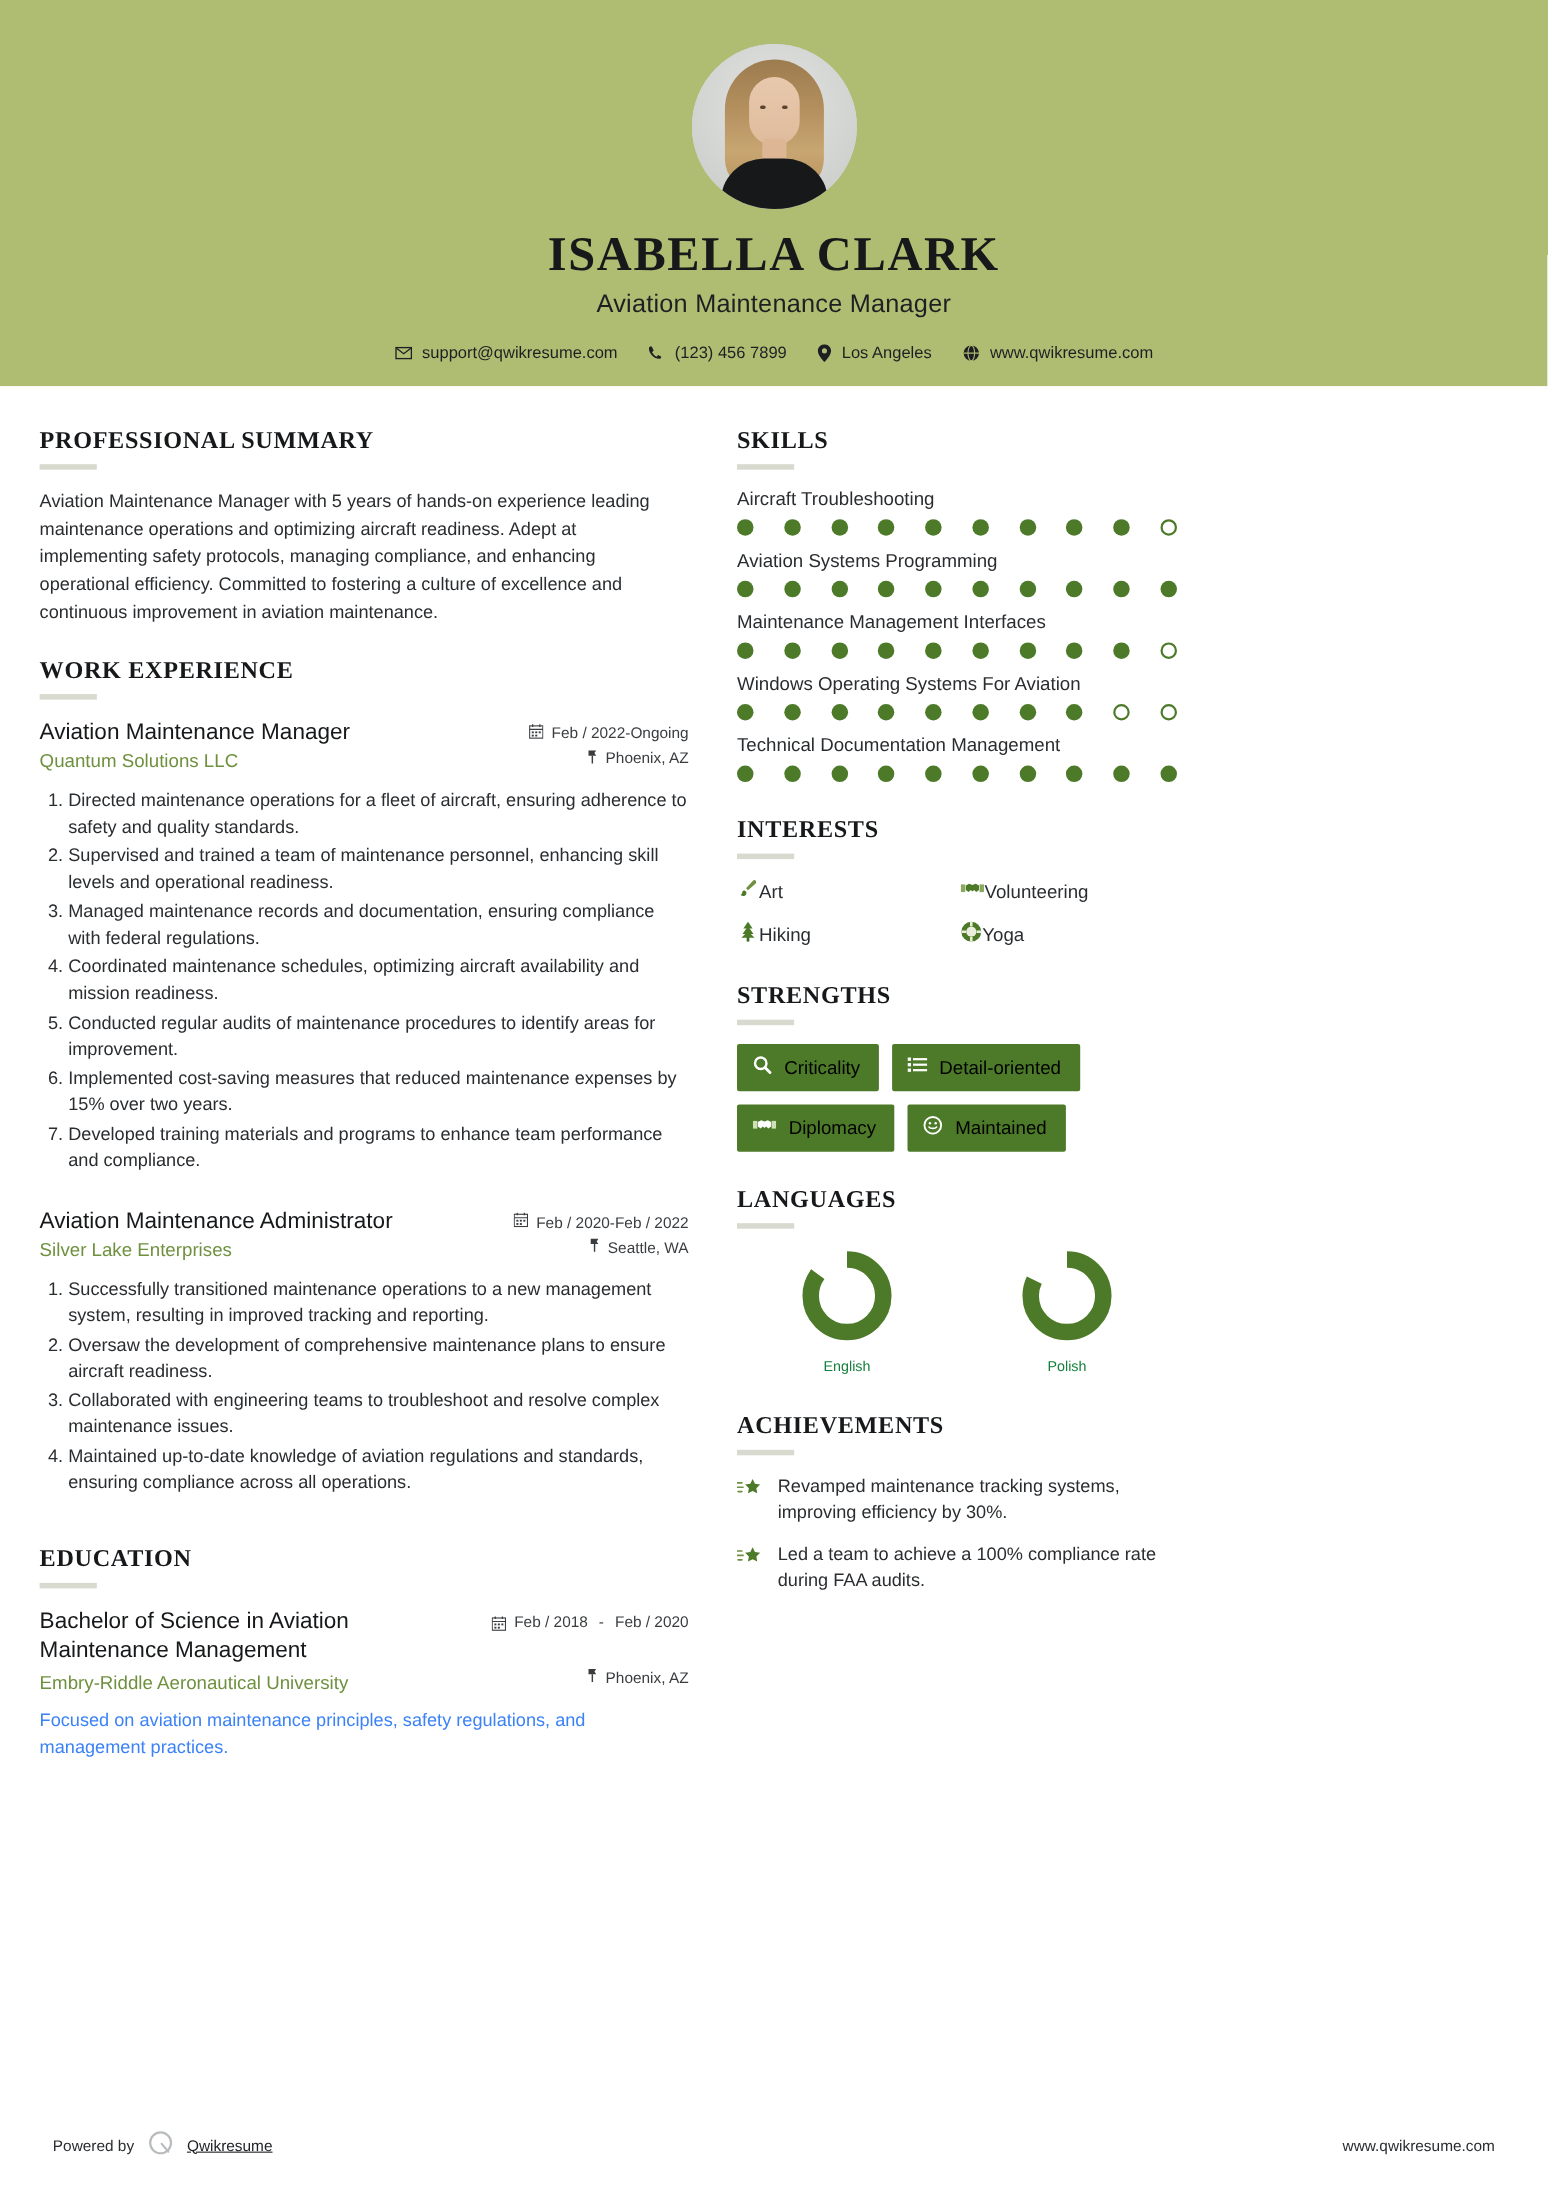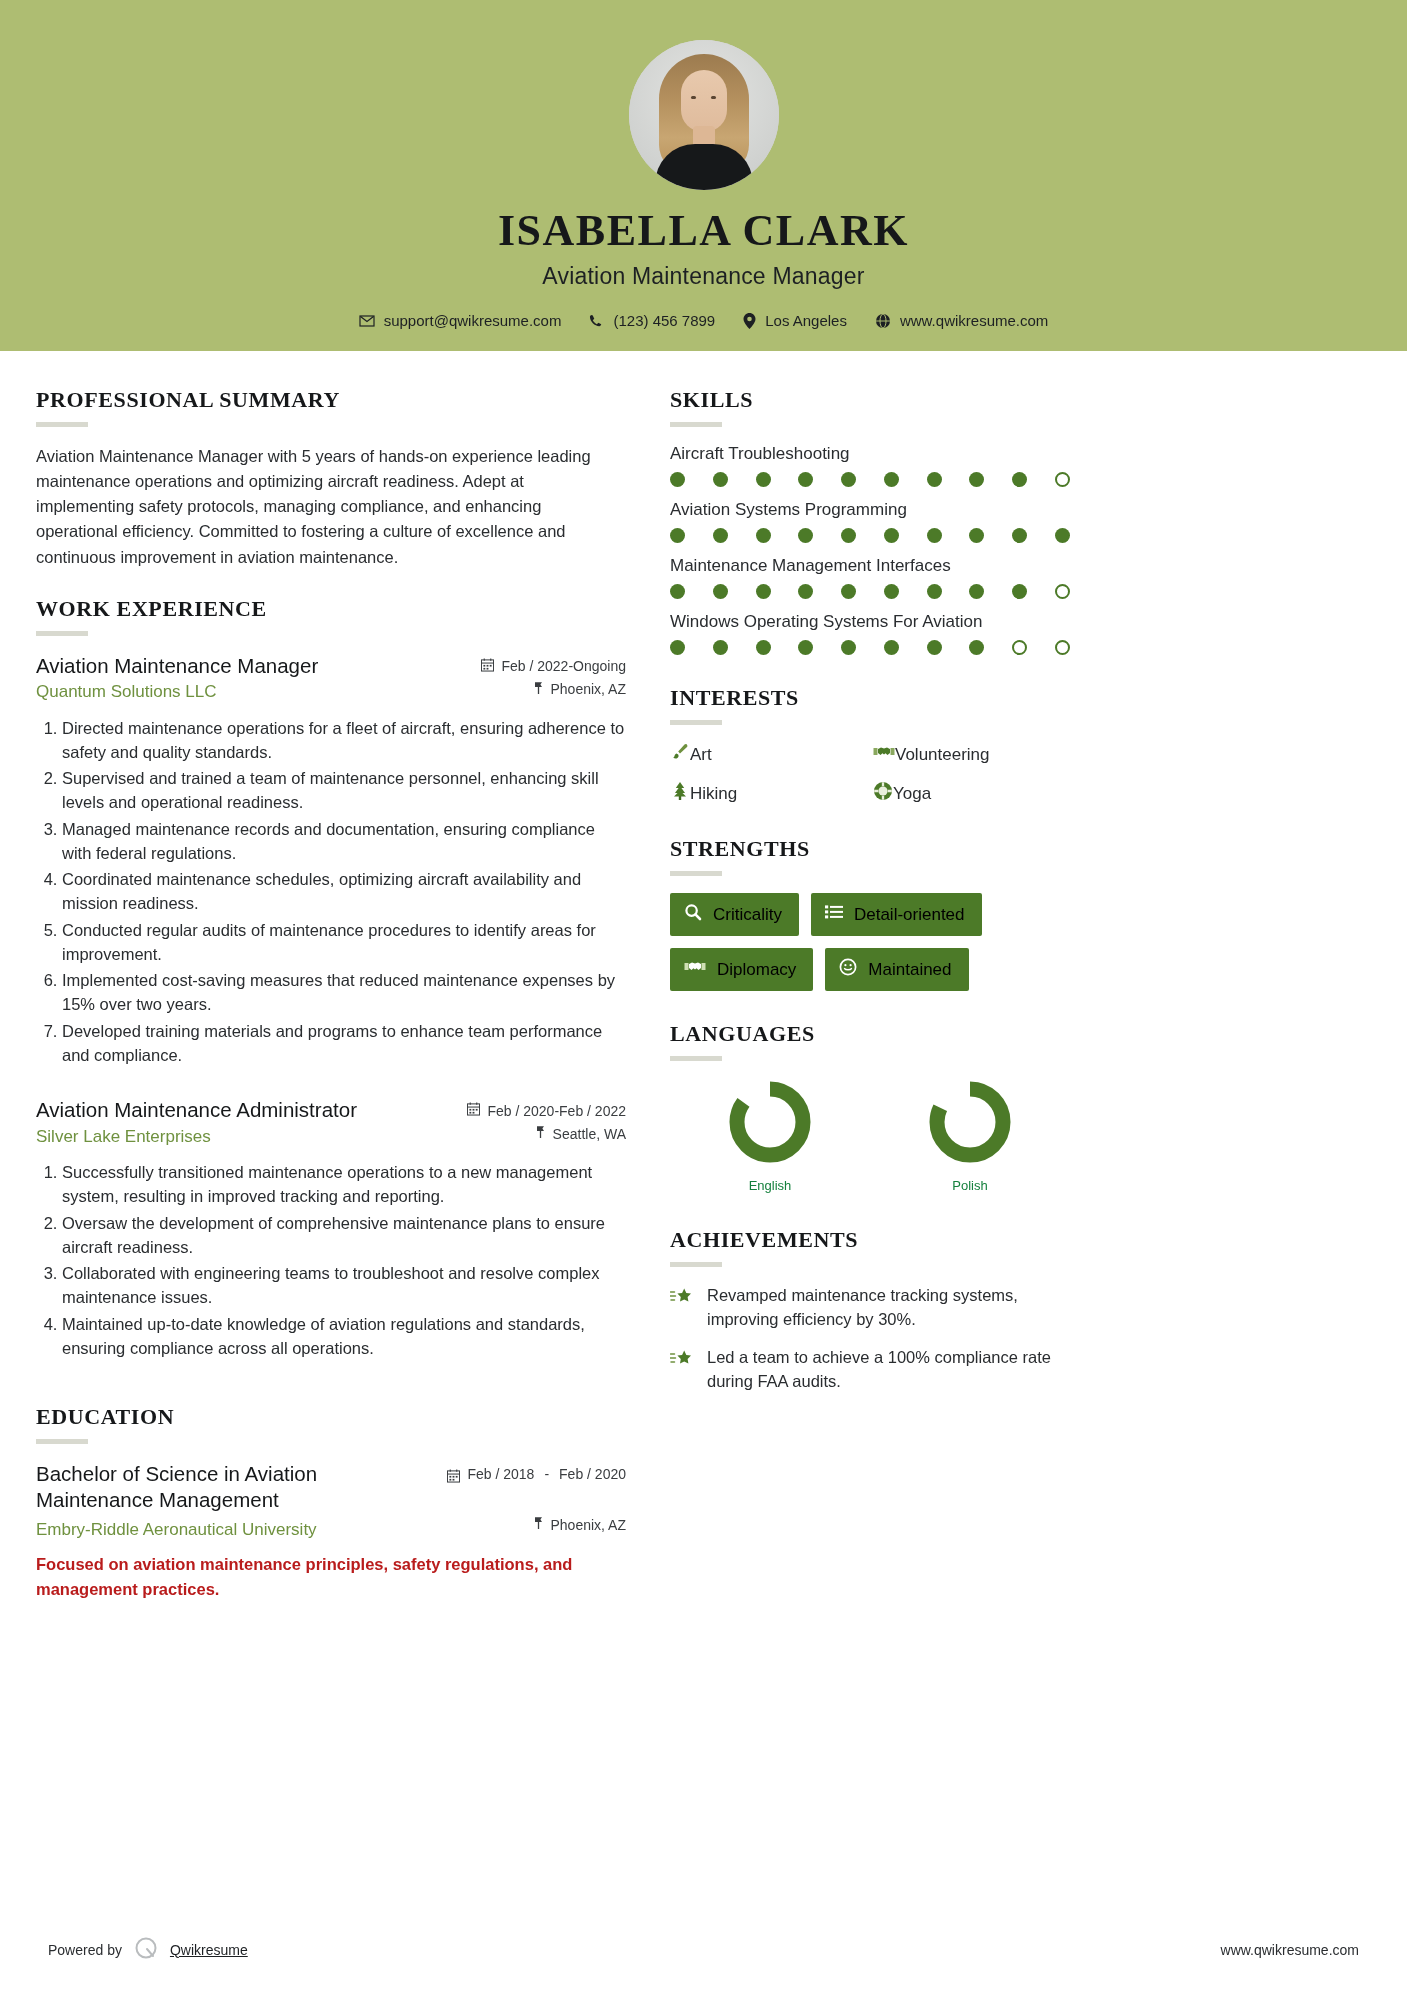--- a/index.html
+++ b/index.html
@@ -159,23 +159,22 @@
     padding-left: 26px;
     font-size: 16.5px;
     line-height: 1.47;
     color: #2a2d30;
   }
   ol.bullets li { margin-bottom: 2px; }
 
   .edu-desc {
     font-size: 16.5px;
     line-height: 1.5;
-    color: #b91c1c;
+    color: #3b82f6;
     margin-top: 12px;
-    font-weight: bold;
   }
 
   
   .skill { margin-bottom: 13px; }
   .skill-name {
     font-size: 17px;
     color: #2a2d30;
     margin-bottom: 8px;
   }
   .dots { display: flex; gap: 0; justify-content: space-between; width: 400px; }
@@ -532,20 +531,35 @@
               <span class="dot"></span>
               <span class="dot"></span>
               <span class="dot"></span>
               <span class="dot"></span>
               <span class="dot"></span>
               <span class="dot"></span>
               <span class="dot empty"></span>
               <span class="dot empty"></span>
             </div>
         </div>
+        <div class="skill">
+          <div class="skill-name">Technical Documentation Management</div>
+          <div class="dots">
+              <span class="dot"></span>
+              <span class="dot"></span>
+              <span class="dot"></span>
+              <span class="dot"></span>
+              <span class="dot"></span>
+              <span class="dot"></span>
+              <span class="dot"></span>
+              <span class="dot"></span>
+              <span class="dot"></span>
+              <span class="dot"></span>
+            </div>
+        </div>
       </div>
 
       <div class="section" style="margin-top:30px;">
         <div class="sec-title">INTERESTS</div>
         <div class="sec-rule"></div>
         <div class="interests-grid">
           <div class="interest">
             <span>
               <svg width="20" height="20" viewBox="0 0 20 20">
                   <path d="M16.8 2.4c-.7-.7-1.6-.5-2.3.2l-6.3 7 1.8 1.8 7-6.3c.7-.7.6-1.9-.2-2.7z" fill="#6f913f"></path>

